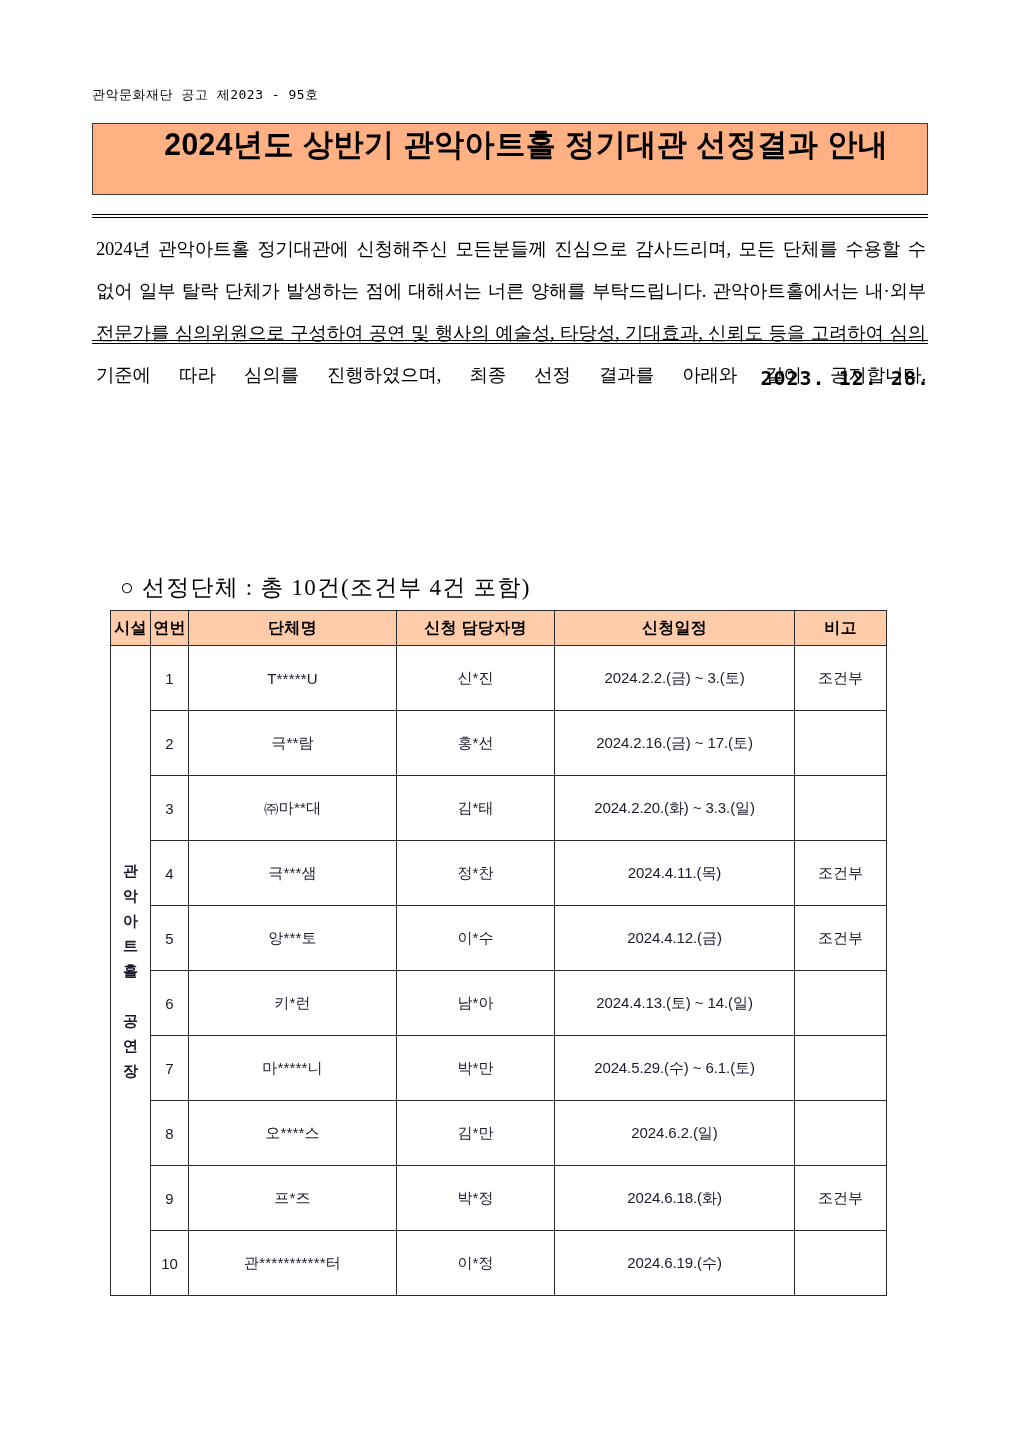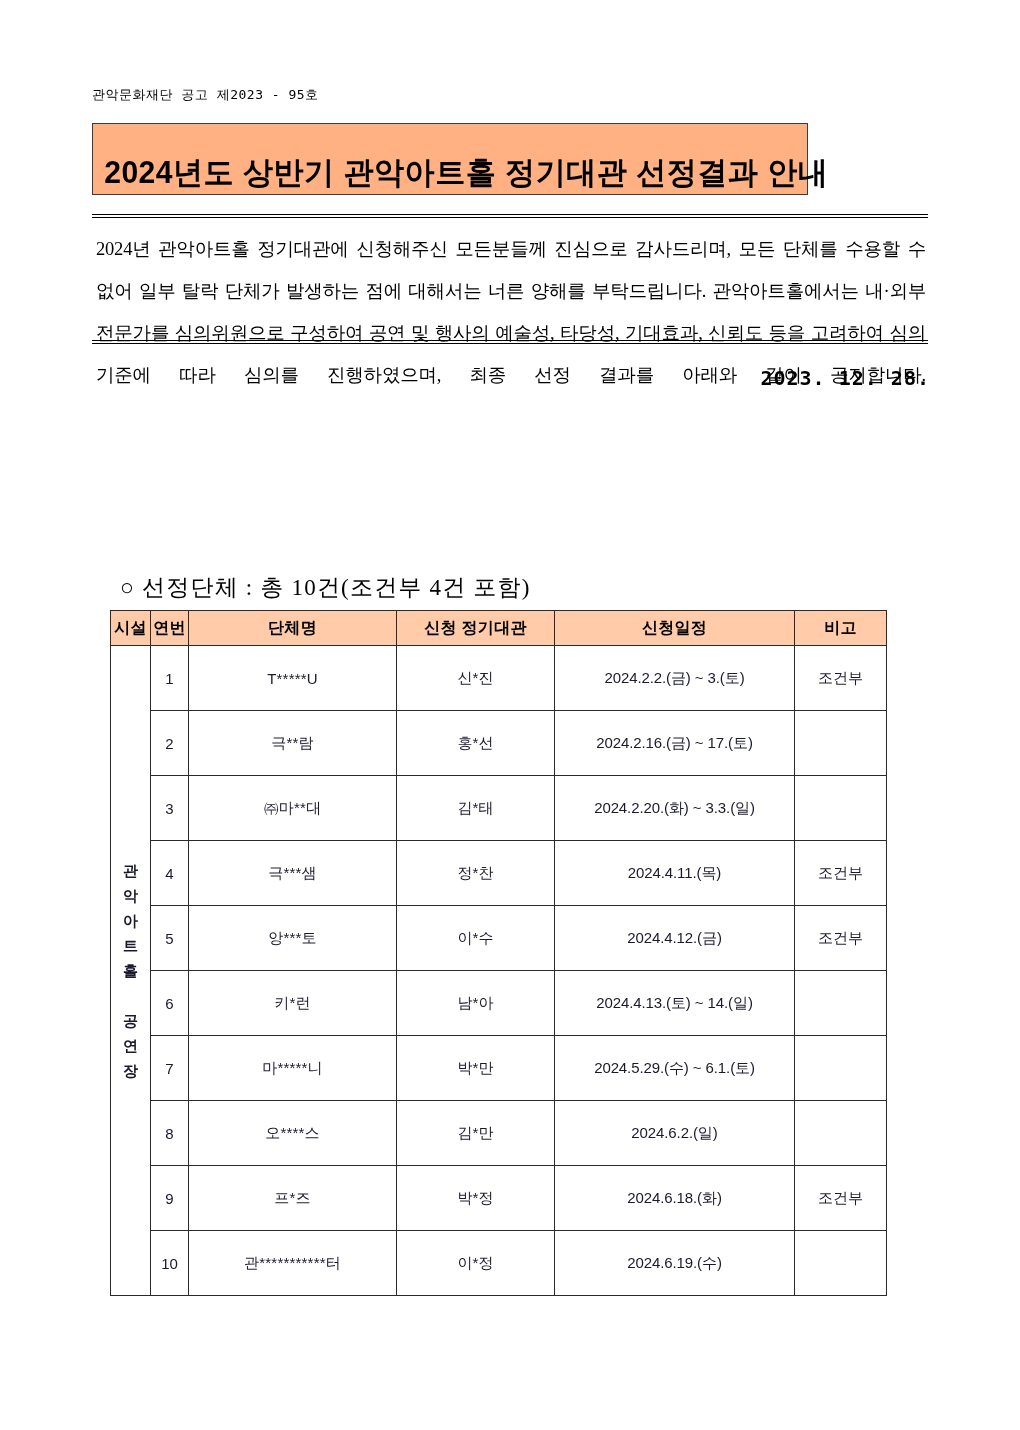--- a/index.html
+++ b/index.html
@@ -32,27 +32,27 @@
     font-size: 13px;
     letter-spacing: 0.5px;
     white-space: nowrap;
   }
 
   
   .title-box {
     position: absolute;
     left: 92px;
     top: 123px;
-    width: 716px;
+    width: 836px;
     height: 72px;
     background: #ffb183;
     border: 1.4px solid #3b3b3b;
     box-sizing: border-box;
     display: flex;
-    align-items: flex-end;
+    align-items: flex-start;
     justify-content: center;
     padding-left: 32px;
   }
   .title-text {
     font-family: "Liberation Sans", "DejaVu Sans", sans-serif;
     font-weight: 700;
     font-size: 31px;
     letter-spacing: 0.5px;
     color: #000000;
     white-space: nowrap;
@@ -235,21 +235,21 @@
         <col class="col-org">
         <col class="col-person">
         <col class="col-sched">
         <col class="col-remark">
       </colgroup>
       <thead>
         <tr>
           <th>시설</th>
           <th>연번</th>
           <th>단체명</th>
-          <th>신청 정기대관</th>
+          <th>신청 담당자명</th>
           <th>신청일정</th>
           <th>비고</th>
         </tr>
       </thead>
       <tbody>
           <tr>
             <td class="facility-cell" rowspan="10">
               <span class="facility-vertical">관
 악
 아

